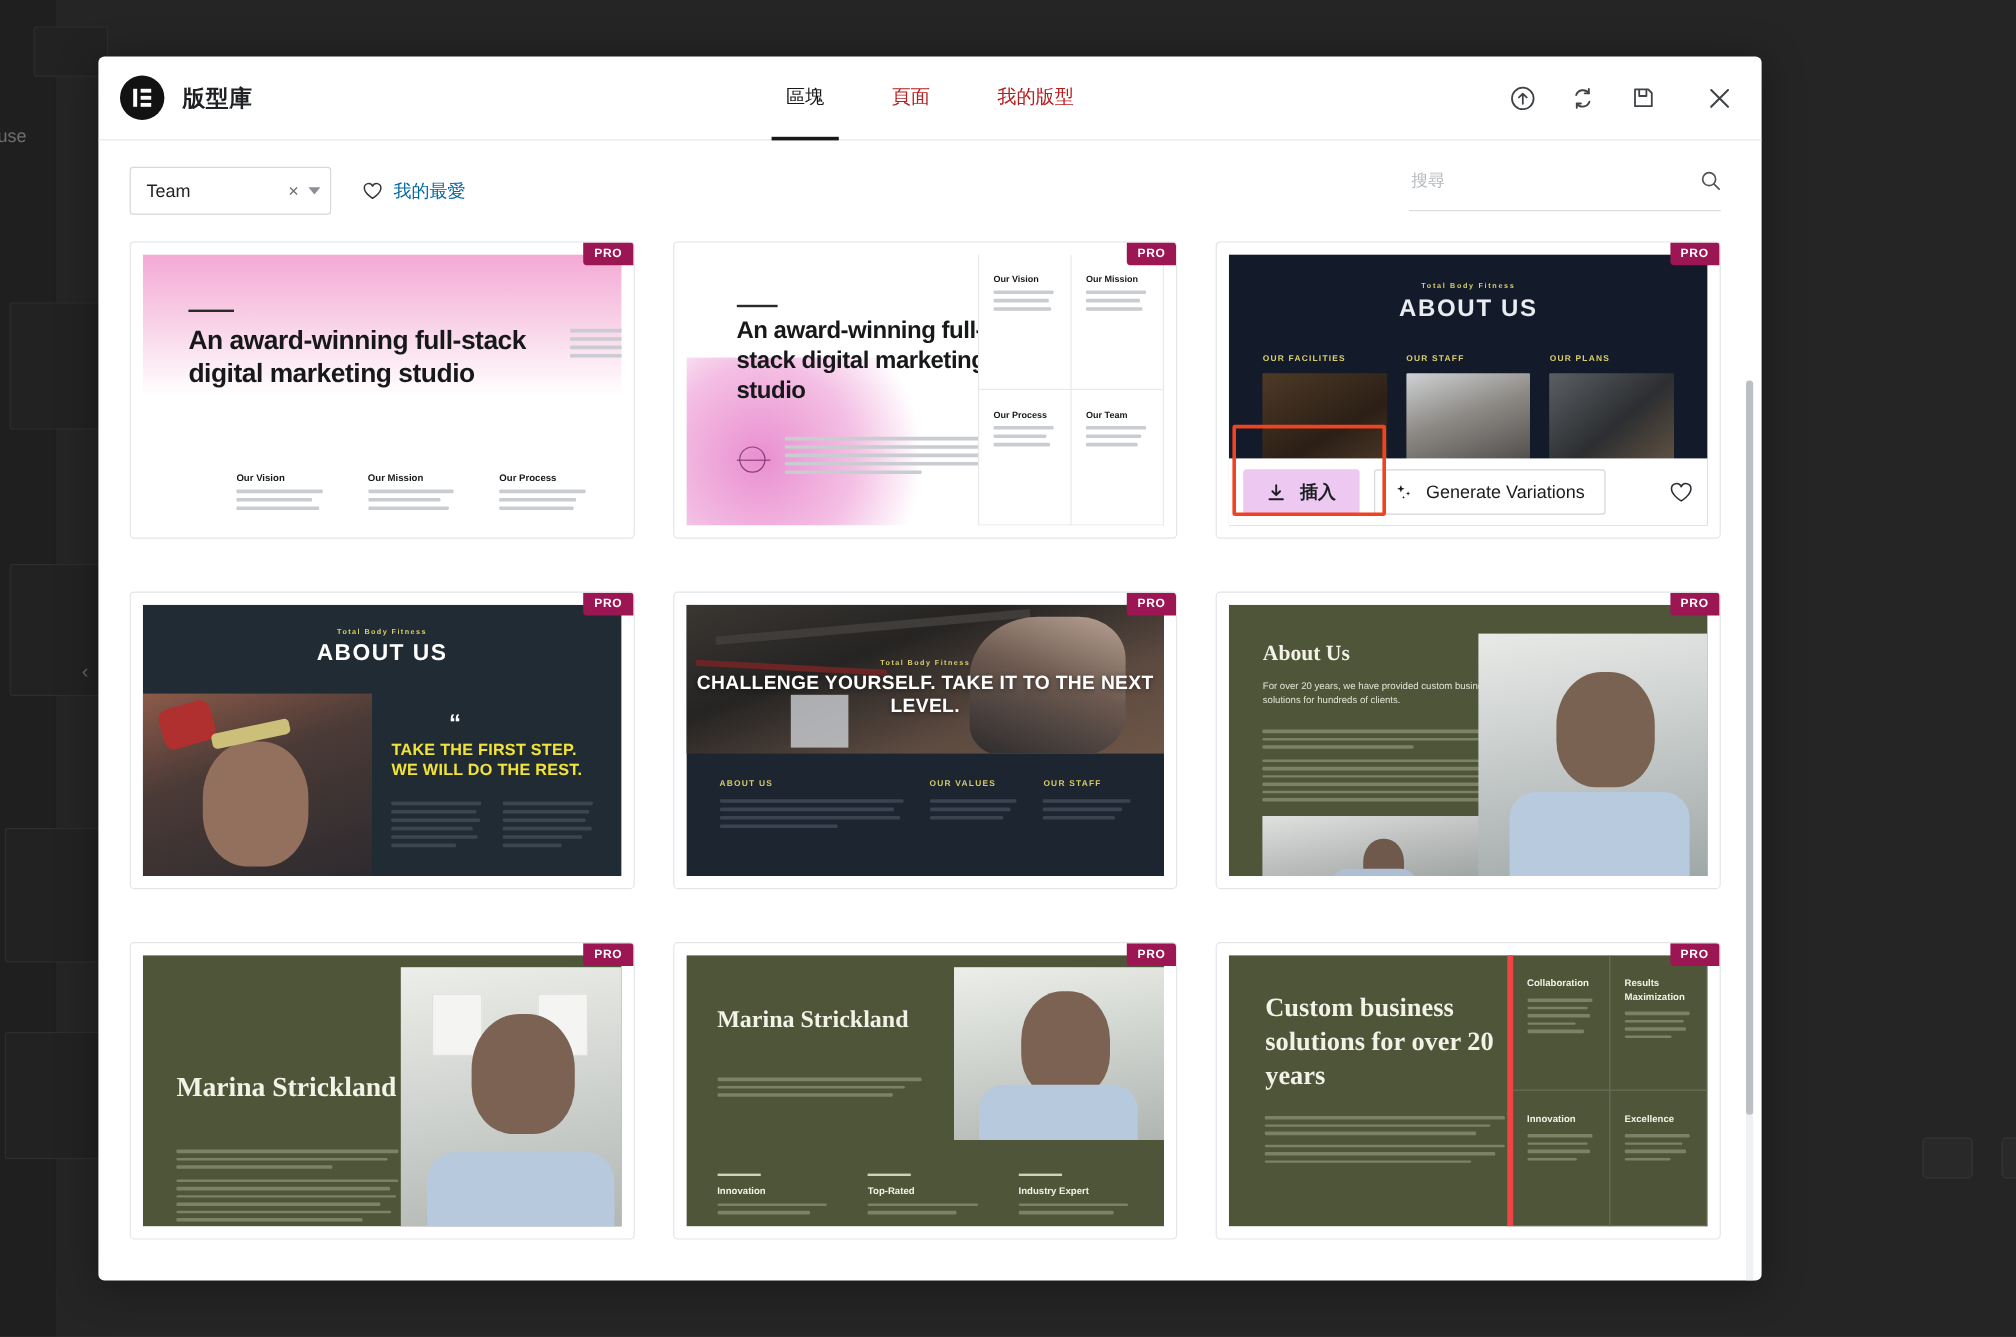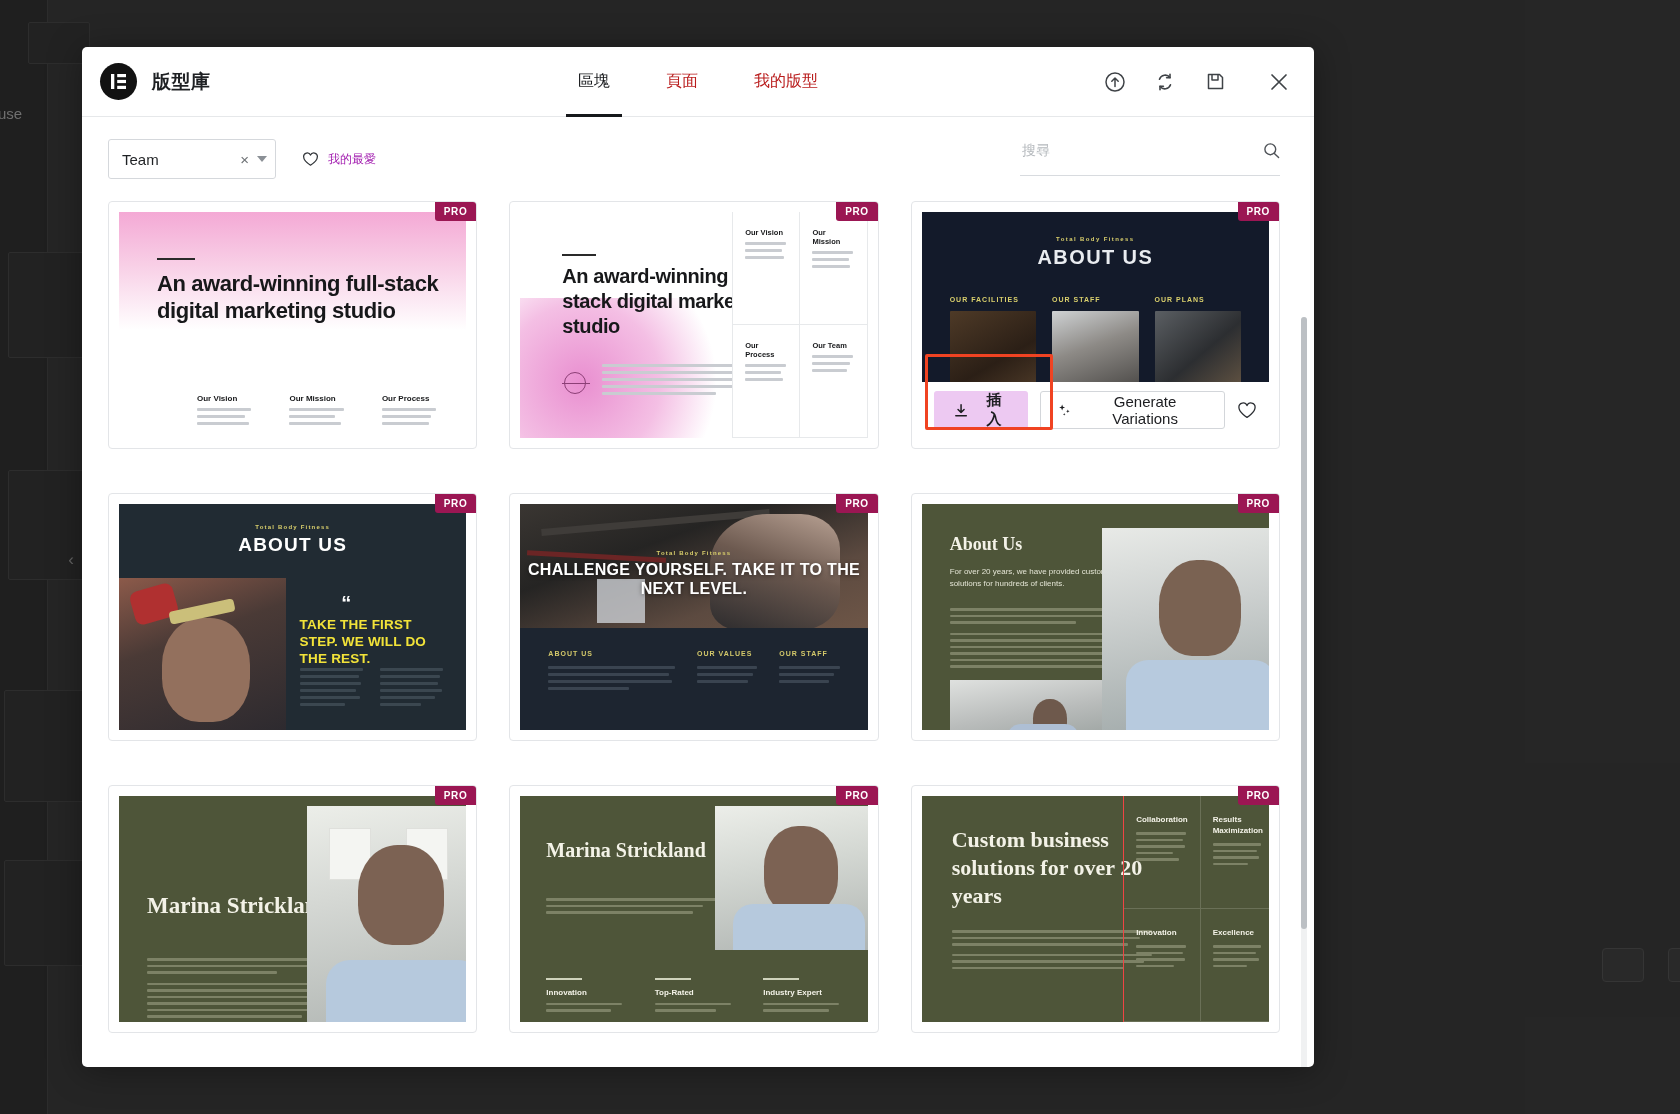--- a/index.html
+++ b/index.html
@@ -28,21 +28,21 @@
   .bg-pill {
     position: absolute; border: 1px solid #4a4a4a; border-radius: 4px;
     background: #3a3a3a;
   }
 
   
   .overlay { position: absolute; inset: 0; background: rgba(0,0,0,0.28); }
   .modal {
     position: absolute;
     left: 82px; top: 47px;
-    width: 1232px; height: 1020px;
+    width: 1386px; height: 1020px;
     background: #ffffff;
     border-radius: 5px;
     box-shadow: 0 4px 34px rgba(0,0,0,0.35);
     overflow: hidden;
     display: flex; flex-direction: column;
   }
 
   
   .m-header {
     height: 70px; min-height: 70px;
@@ -100,21 +100,21 @@
   .select-value { font-size: 15px; color: #1f2124; flex: 1; }
   .select-clear { font-size: 15px; color: #6d7175; padding: 0 8px; cursor: pointer; }
   .select-caret {
     width: 0; height: 0; border-left: 5px solid transparent; border-right: 5px solid transparent;
     border-top: 6px solid #8b9096; cursor: pointer;
   }
   .fav-link {
     display: flex; align-items: center; gap: 9px;
     margin-left: 26px; cursor: pointer;
   }
-  .fav-link-label { font-size: 12px; color: #a21caf; }
+  .fav-link-label { font-size: 15px; color: #0369a1; }
 
   .search-wrap {
     margin-left: auto; width: 260px; position: relative;
     border-bottom: 1px solid #d8dbdf; height: 34px;
     display: flex; align-items: flex-start;
   }
   .search-input {
     border: 0; outline: none; font-size: 14px; color: #2b2e33;
     width: 100%; background: transparent; padding: 0 26px 0 2px;
     font-family: "Liberation Sans", sans-serif;
@@ -338,21 +338,21 @@
 
   
   .t9 { background:#4e5539; }
   .t9 .left { position:absolute; left:0; top:0; width:58%; height:100%; padding:30px 0 0 30px;}
   .t9 h3 { color:#f3f2e7; font-size:22px; line-height:28px; font-weight:700;
     font-family:"Liberation Serif", serif; width:230px;}
   .t9 .para { margin-top:20px; width:200px;}
   .t9 .para .ln { background:#7d8266; height:2.5px;}
   .t9 .right { position:absolute; right:0; top:0; width:42%; height:100%;
     display:grid; grid-template-columns:1fr 1fr; grid-template-rows:1fr 1fr;
-    border-left:1px solid #ef4444;}
+    border-left:5px solid #ef4444;}
   .t9 .cell { border-right:1px solid #6a7057; border-bottom:1px solid #6a7057; padding:18px 12px;}
   .t9 .cell h6 { color:#f3f2e7; font-size:8px; font-weight:700; margin-bottom:7px; line-height:11px;}
   .t9 .cell .ln { background:#7d8266; height:2.5px;}
 </style>
 </head>
 <body>
 
 <div class="bg-root">
   <div class="bg-left-panel"></div>
   <div class="bg-canvas">

